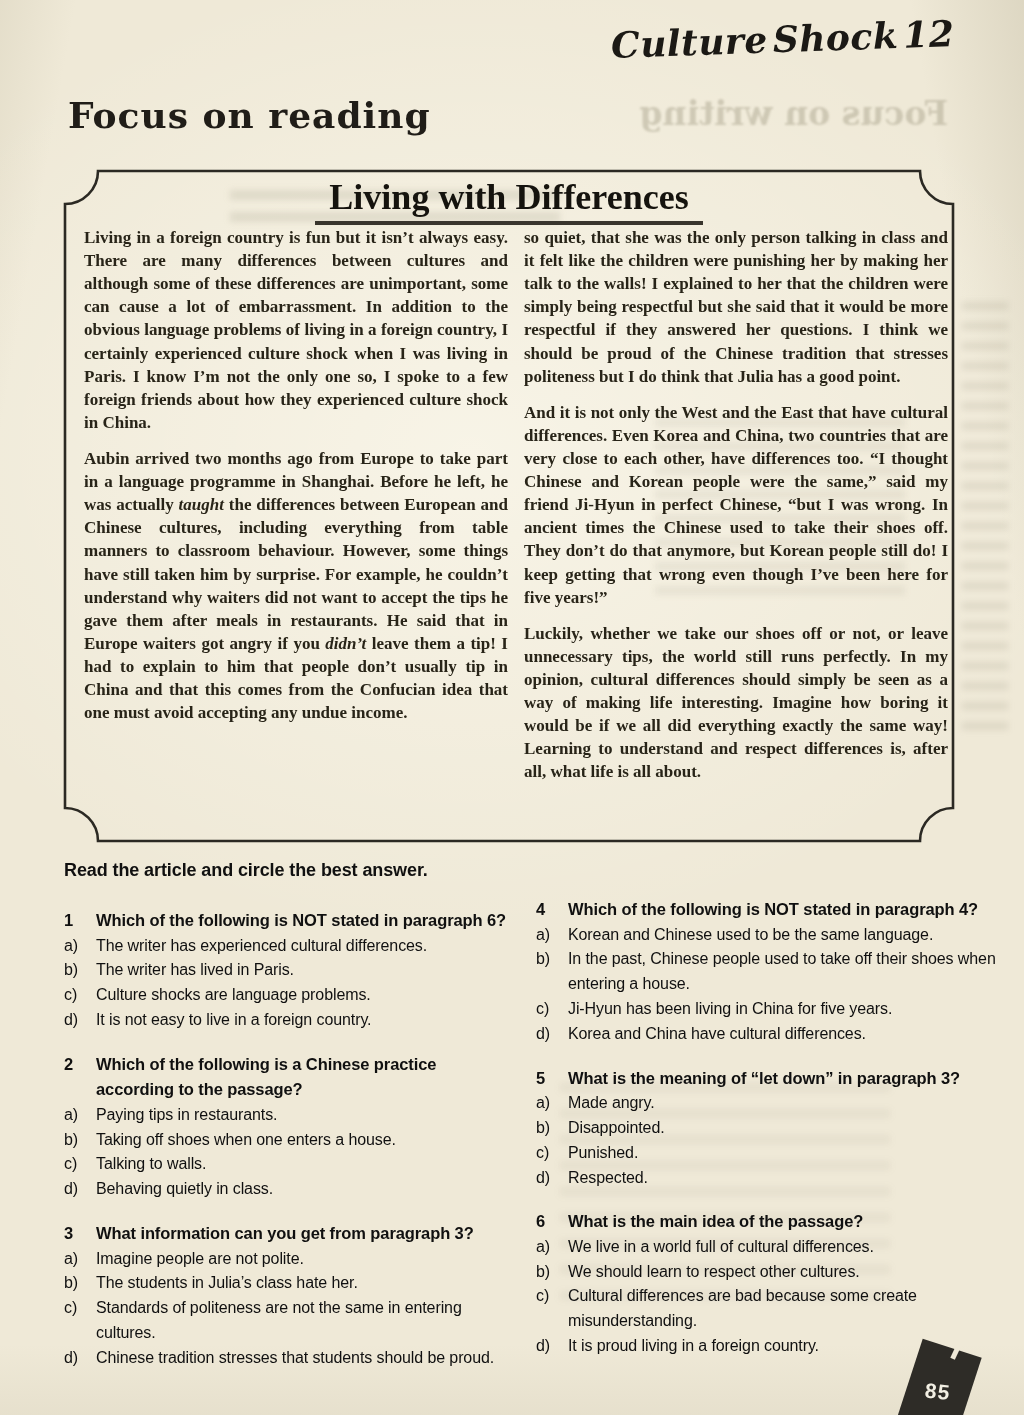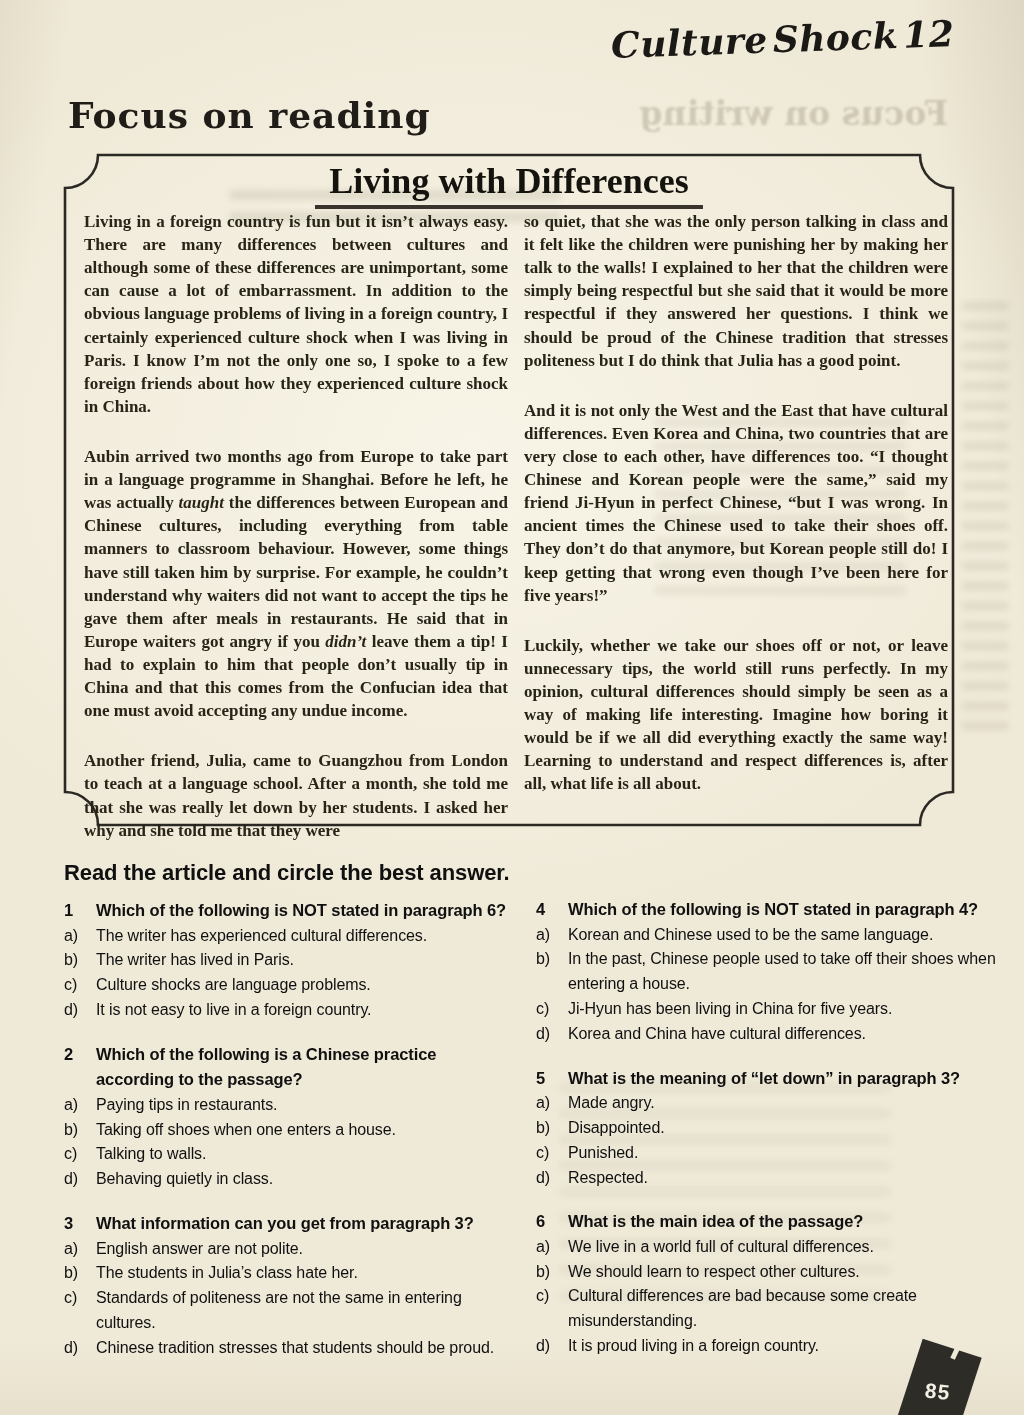--- a/index.html
+++ b/index.html
@@ -32,40 +32,40 @@
     background:repeating-linear-gradient(0deg, rgba(130,124,100,0.10) 0 9px, rgba(130,124,100,0) 9px 24px); }
   .smudge.s3 { left:962px; top:300px; width:46px; height:430px;
     background:repeating-linear-gradient(0deg, rgba(125,119,96,0.14) 0 8px, rgba(125,119,96,0) 8px 20px); }
   .smudge.s4 { left:560px; top:1080px; width:330px; height:220px;
     background:repeating-linear-gradient(0deg, rgba(130,124,100,0.08) 0 9px, rgba(130,124,100,0) 9px 26px); }
   .section-title {
     position:absolute; left:62px; top:88px; margin:6px;
     font-family:"DejaVu Serif", serif; font-size:36px; font-weight:bold;
     letter-spacing:1px; color:#201d18;
   }
-  .article-box { position:absolute; left:62px; top:152px; width:894px; height:676px; }
+  .article-box { position:absolute; left:62px; top:168px; width:894px; height:676px; }
   .box-frame { position:absolute; left:0; top:0; width:894px; height:676px; }
   .article-title {
     position:relative; margin:8px auto 0; width:max-content; max-width:82%;
     font-family:"Liberation Serif", serif; font-size:36px; font-weight:bold;
     color:#15130e; text-align:center; padding:0 14px 3px;
     border-bottom:4px solid #39352d;
   }
   .columns { position:absolute; left:22px; top:58px; display:flex; gap:16px; }
   .col { width:424px; font-size:17px; line-height:1.36; text-align:justify; color:#282418;font-weight:bold; }
   .col p { margin:0; }
-  .col p + p { margin-top:27px; }
+  .col p + p { margin-top:13px; }
   .col em { font-style:italic; }
   .exercise {
     position:absolute; left:64px; top:860px; width:940px; display:flex; gap:20px;
     font-family:"Liberation Sans", sans-serif; color:#101010;
   }
   .ex-left { width:452px; }
   .ex-right { width:466px; padding-top:37px; }
-  .instruction { font-weight:bold; font-size:22px; margin-bottom:12px; letter-spacing:-0.1px; }
+  .instruction { font-weight:bold; font-size:18px; margin-bottom:27px; letter-spacing:-0.1px; }
   .question { margin-bottom:19px; }
   .q-row { display:flex; align-items:flex-start; font-size:16px; line-height:1.55; letter-spacing:-0.1px; }
   .q-col-a { flex:0 0 32px; }
   .q-col-b { flex:1; }
   .q-number, .q-stem { font-weight:bold; font-size:16.5px; }
   .page-tab {
     position:absolute; left:907px; top:1346px; width:62px; height:92px;
     background:#2e2c27; transform:rotate(18deg);
     display:flex; align-items:center; justify-content:center;
   }
@@ -94,21 +94,20 @@
 
   <section class="article-box">
     <svg class="box-frame" viewBox="0 0 894 676" xmlns="http://www.w3.org/2000/svg">
       <path d="M 36 3 L 858 3 A 33 33 0 0 0 891 36 L 891 640 A 33 33 0 0 0 858 673 L 36 673 A 33 33 0 0 0 3 640 L 3 36 A 33 33 0 0 0 36 3 Z" fill="none" stroke="#2b2923" stroke-width="2.6"></path>
     </svg>
     <h2 class="article-title">Living with Differences</h2>
     <div class="columns">
       <div class="col">
         <p>Living in a foreign country is fun but it isn’t always easy. There are many differences between cultures and although some of these differences are unimportant, some can cause a lot of embarrassment. In addition to the obvious language problems of living in a foreign country, I certainly experienced culture shock when I was living in Paris. I know I’m not the only one so, I spoke to a few foreign friends about how they experienced culture shock in China.</p>
         <p><span>Aubin arrived two months ago from Europe to take part in a language programme in Shanghai. Before he left, he was actually </span><em>taught</em><span> the differences between European and Chinese cultures, including everything from table manners to classroom behaviour. However, some things have still taken him by surprise. For example, he couldn’t understand why waiters did not want to accept the tips he gave them after meals in restaurants. He said that in Europe waiters got angry if you </span><em>didn’t</em><span> leave them a tip! I had to explain to him that people don’t usually tip in China and that this comes from the Confucian idea that one must avoid accepting any undue income.</span></p>
-        <p>Another friend, Julia, came to Guangzhou from London to teach at a language school. After a month, she told me that she was really let down by her students. I asked her why and she told me that they were</p>
       </div>
       <div class="col">
         <p>so quiet, that she was the only person talking in class and it felt like the children were punishing her by making her talk to the walls! I explained to her that the children were simply being respectful but she said that it would be more respectful if they answered her questions. I think we should be proud of the Chinese tradition that stresses politeness but I do think that Julia has a good point.</p>
         <p>And it is not only the West and the East that have cultural differences. Even Korea and China, two countries that are very close to each other, have differences too. “I thought Chinese and Korean people were the same,” said my friend Ji-Hyun in perfect Chinese, “but I was wrong. In ancient times the Chinese used to take their shoes off. They don’t do that anymore, but Korean people still do! I keep getting that wrong even though I’ve been here for five years!”</p>
         <p>Luckily, whether we take our shoes off or not, or leave unnecessary tips, the world still runs perfectly. In my opinion, cultural differences should simply be seen as a way of making life interesting. Imagine how boring it would be if we all did everything exactly the same way! Learning to understand and respect differences is, after all, what life is all about.</p>
       </div>
     </div>
   </section>
 
   <section class="exercise">
@@ -161,21 +160,21 @@
         </div>
       </div>
 
       <div class="question">
         <div class="q-row">
           <span class="q-col-a q-number">3</span>
           <span class="q-col-b q-stem">What information can you get from paragraph 3?</span>
         </div>
         <div class="q-row">
           <span class="q-col-a opt-letter">a)</span>
-          <span class="q-col-b opt-text">English answer are not polite.</span>
+          <span class="q-col-b opt-text">Imagine people are not polite.</span>
         </div>
         <div class="q-row">
           <span class="q-col-a opt-letter">b)</span>
           <span class="q-col-b opt-text">The students in Julia’s class hate her.</span>
         </div>
         <div class="q-row">
           <span class="q-col-a opt-letter">c)</span>
           <span class="q-col-b opt-text">Standards of politeness are not the same in entering cultures.</span>
         </div>
         <div class="q-row">

